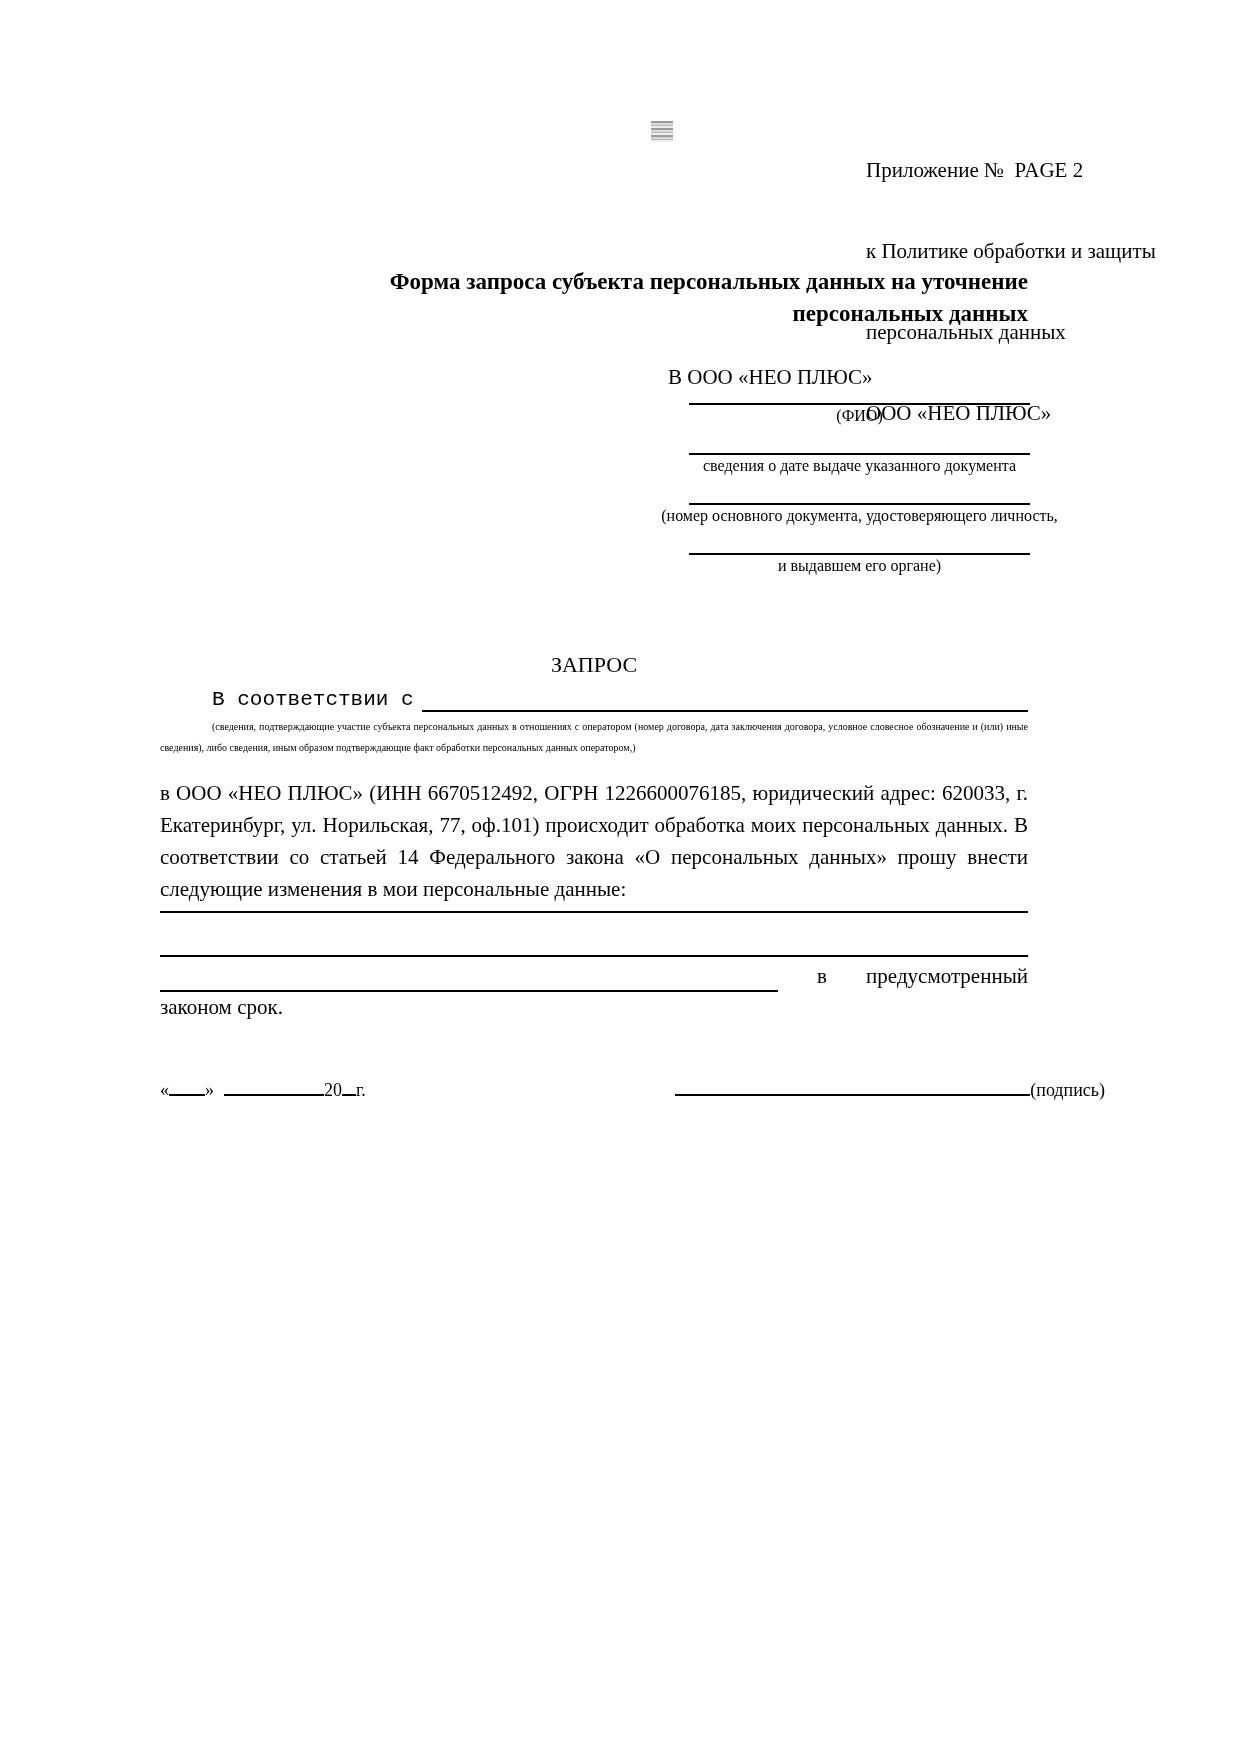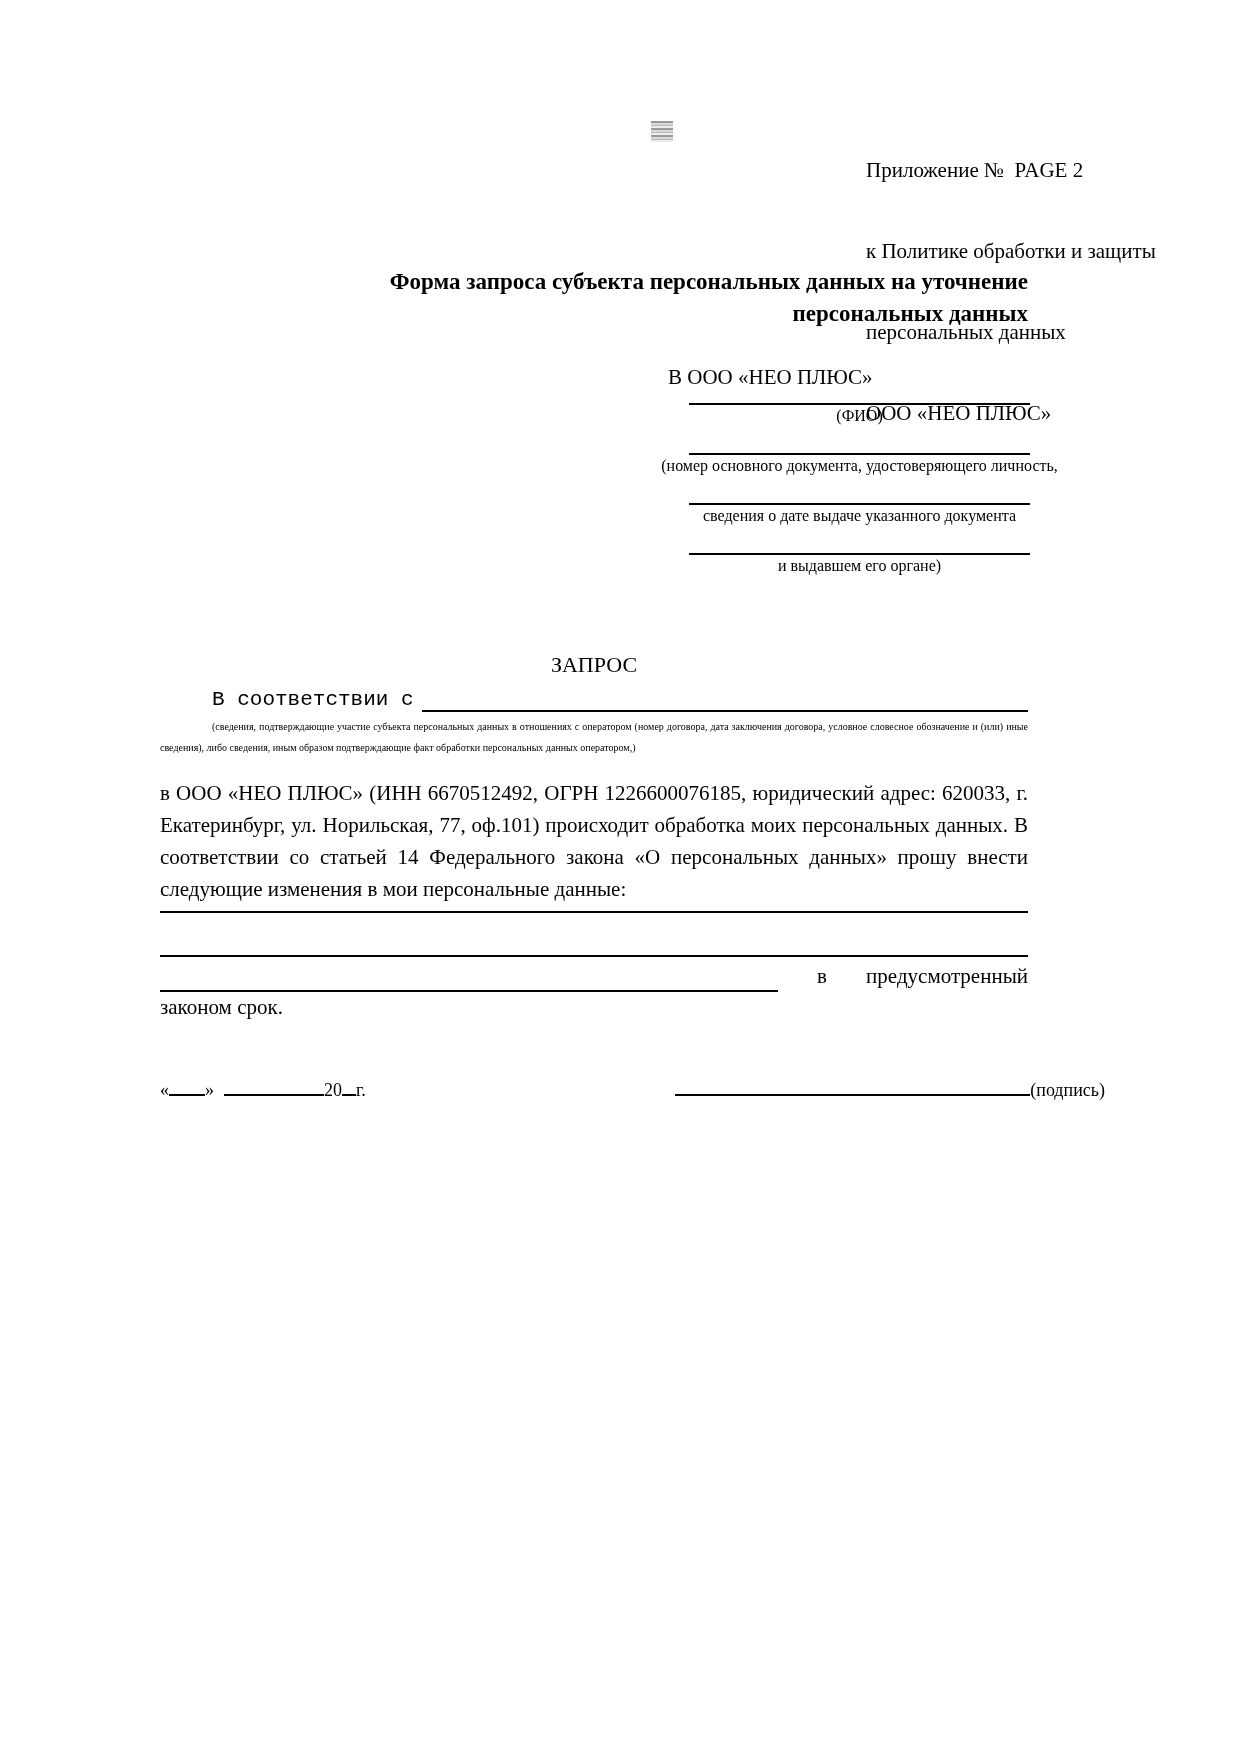--- a/index.html
+++ b/index.html
@@ -189,25 +189,25 @@
 
   <div class="addressee">
     <div class="to">В ООО «НЕО ПЛЮС»</div>
 
     <div class="field first">
       <div class="blank"></div>
       <div class="caption">(ФИО)</div>
     </div>
     <div class="field">
       <div class="blank"></div>
+      <div class="caption">сведения о дате выдаче указанного документа</div>
+    </div>
+    <div class="field">
+      <div class="blank"></div>
       <div class="caption">(номер основного документа, удостоверяющего личность,</div>
-    </div>
-    <div class="field">
-      <div class="blank"></div>
-      <div class="caption">сведения о дате выдаче указанного документа</div>
     </div>
     <div class="field">
       <div class="blank"></div>
       <div class="caption">и выдавшем его органе)</div>
     </div>
   </div>
 
   <div class="request-heading">ЗАПРОС</div>
 
   <div class="lead-line">

